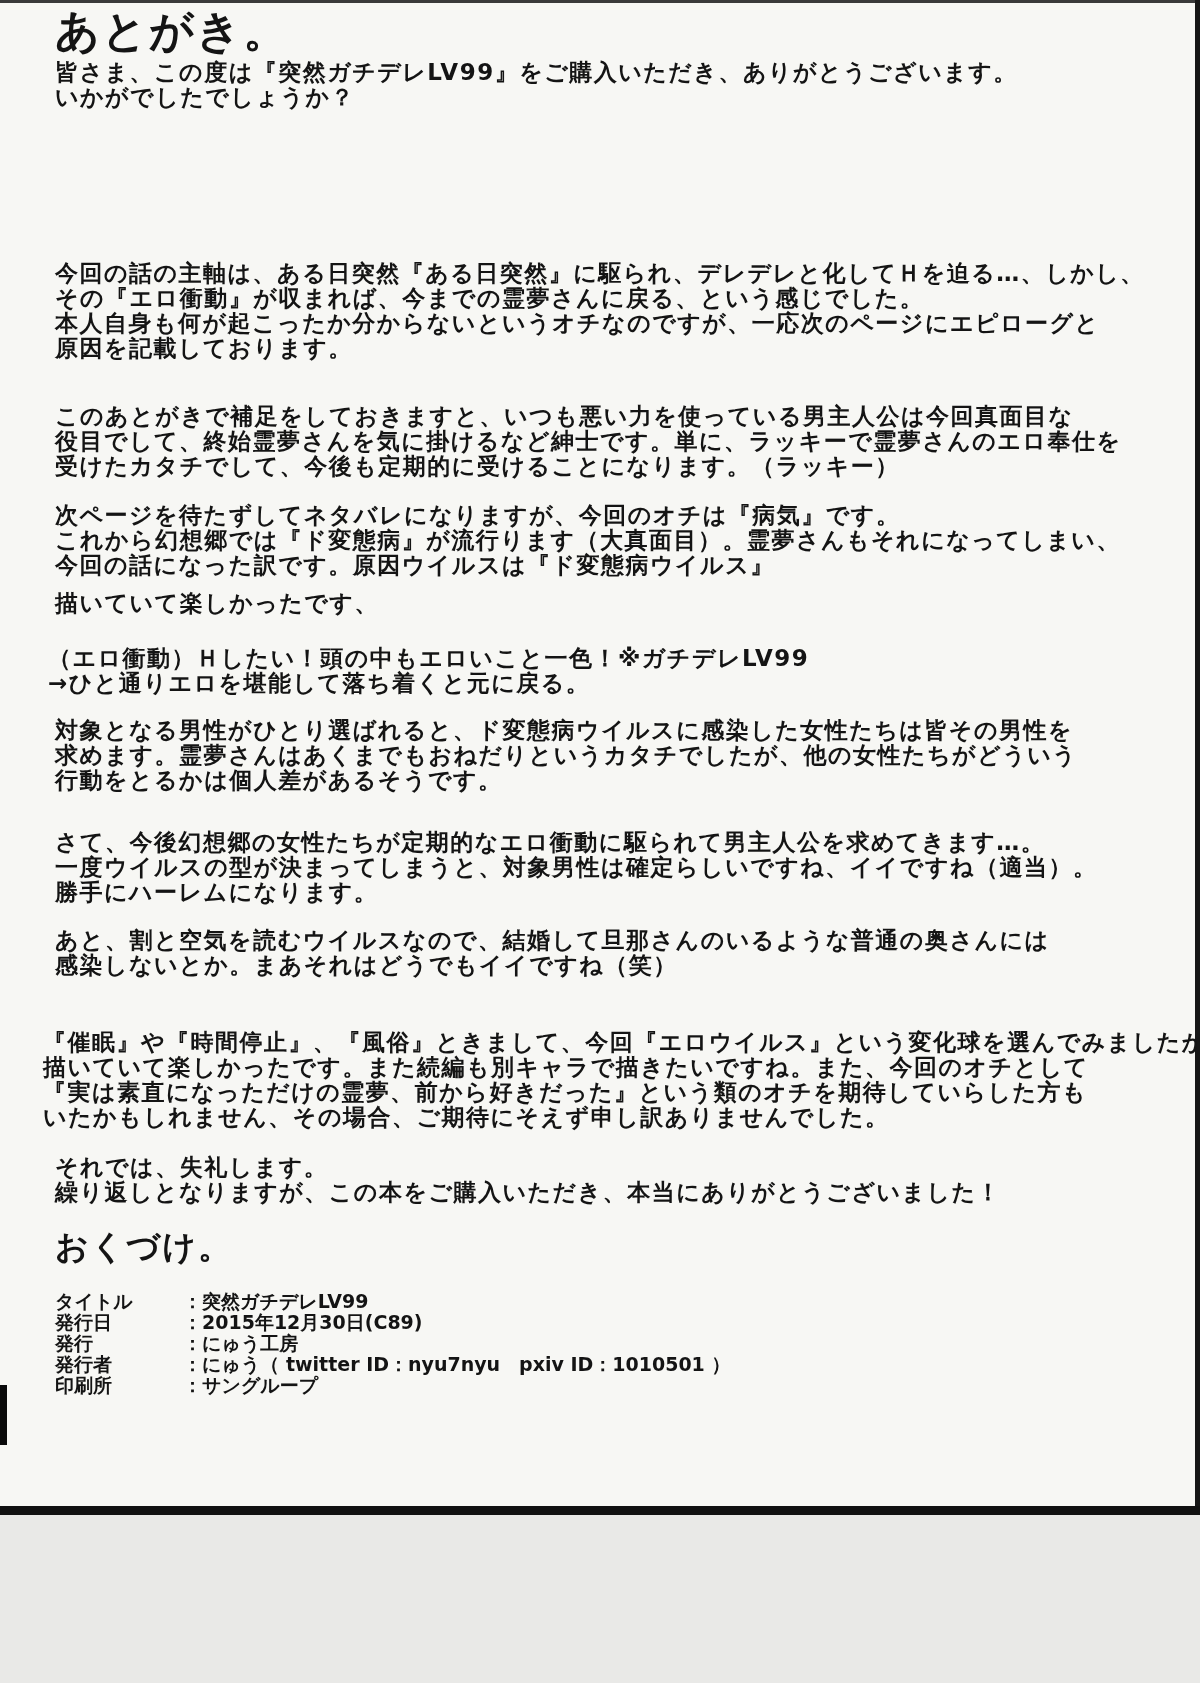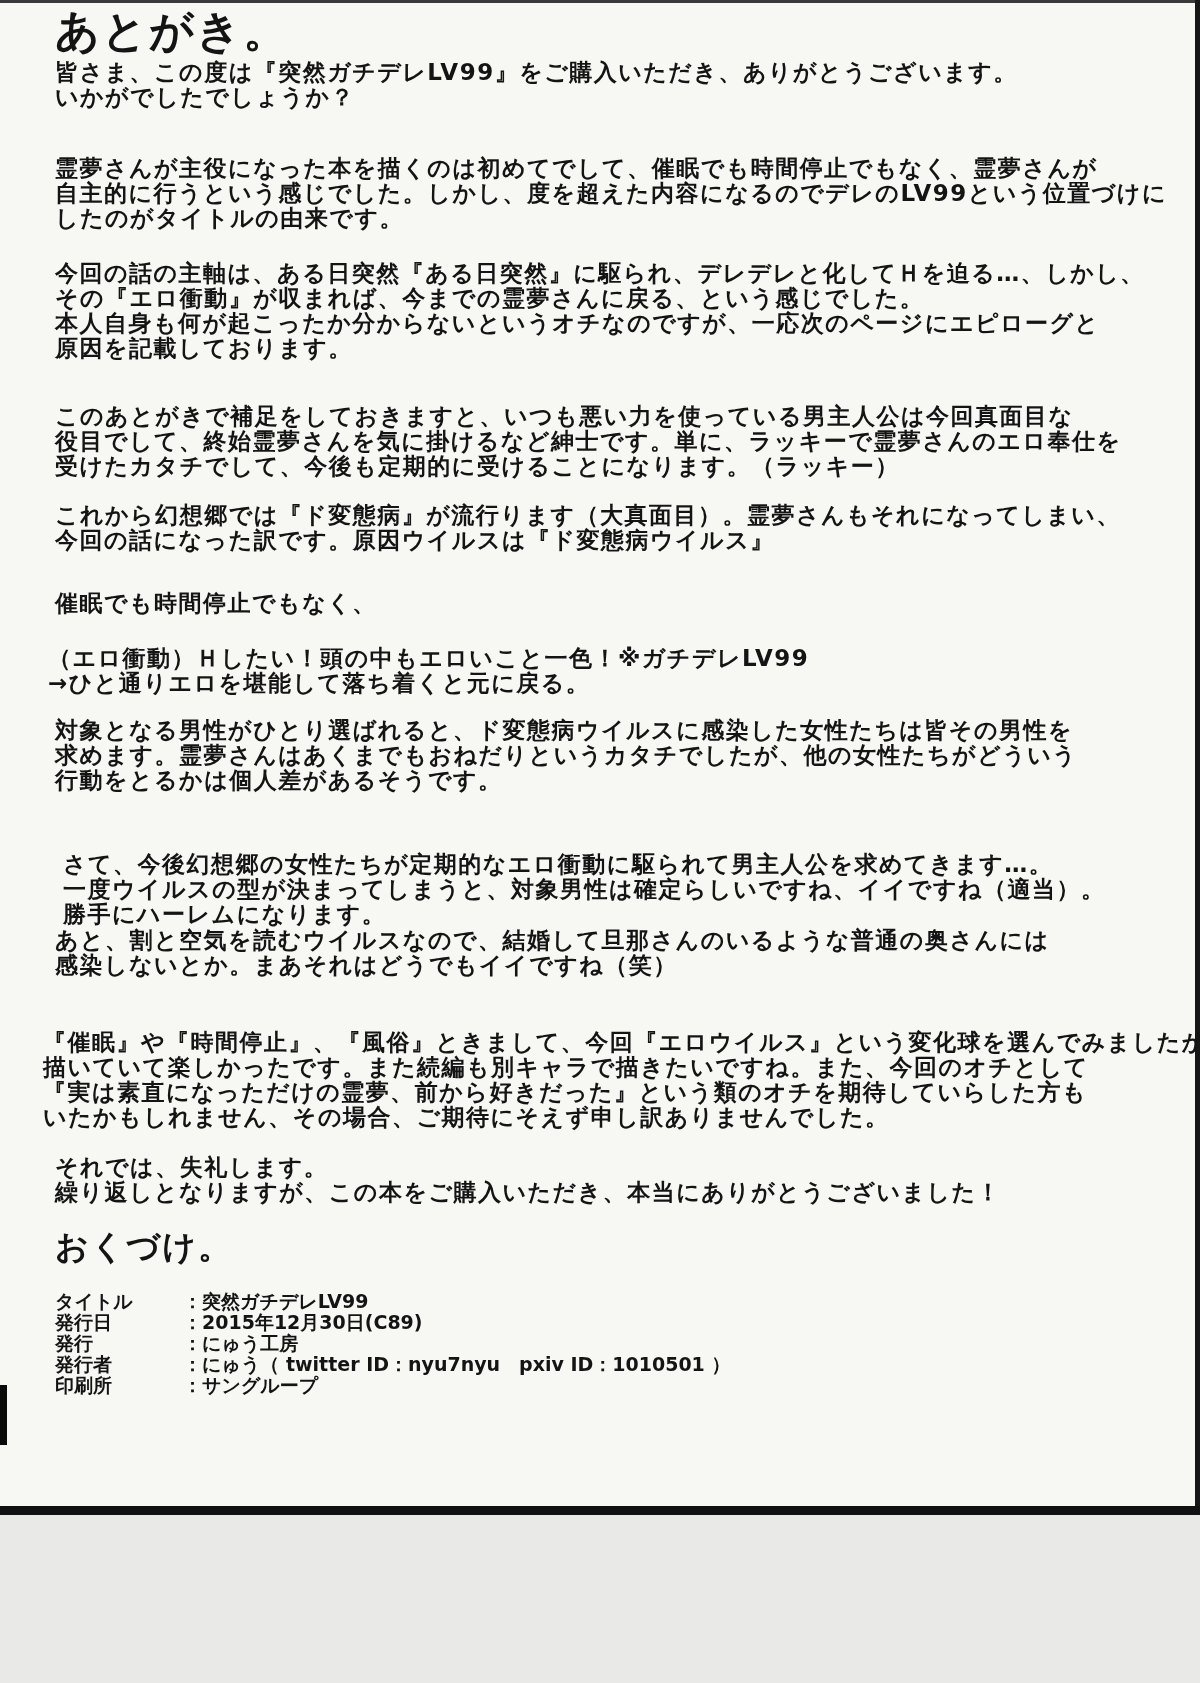--- a/index.html
+++ b/index.html
@@ -57,60 +57,56 @@
   <div class="edge-bottom"></div>
   <div class="blotch-left"></div>
 
   <div class="page-title">あとがき。</div>
 
   <div class="para" style="left:55px;top:60px;">
     <div class="line">皆さま、この度は『突然ガチデレLV99』をご購入いただき、ありがとうございます。</div>
     <div class="line">いかがでしたでしょうか？</div>
   </div>
 
-  <div class="para" style="left:55px;top:156px;">
-    <div class="line">霊夢さんが主役になった本を描くのは初めてでして、催眠でも時間停止でもなく、霊夢さんが</div>
-    <div class="line">自主的に行うという感じでした。しかし、度を超えた内容になるのでデレのLV99という位置づけに</div>
-    <div class="line">したのがタイトルの由来です。</div>
-  </div>
 
   <div class="para" style="left:55px;top:261px;">
     <div class="line">今回の話の主軸は、ある日突然『ある日突然』に駆られ、デレデレと化してＨを迫る…、しかし、</div>
     <div class="line">その『エロ衝動』が収まれば、今までの霊夢さんに戻る、という感じでした。</div>
     <div class="line">本人自身も何が起こったか分からないというオチなのですが、一応次のページにエピローグと</div>
     <div class="line">原因を記載しております。</div>
   </div>
 
   <div class="para" style="left:55px;top:376px;margin-top:28px;">
     <div class="line">このあとがきで補足をしておきますと、いつも悪い力を使っている男主人公は今回真面目な</div>
     <div class="line">役目でして、終始霊夢さんを気に掛けるなど紳士です。単に、ラッキーで霊夢さんのエロ奉仕を</div>
     <div class="line">受けたカタチでして、今後も定期的に受けることになります。（ラッキー）</div>
   </div>
 
   <div class="para" style="left:55px;top:503px;">
+    <div class="line">次ページを待たずしてネタバレになりますが、今回のオチは『病気』です。</div>
     <div class="line">これから幻想郷では『ド変態病』が流行ります（大真面目）。霊夢さんもそれになってしまい、</div>
     <div class="line">今回の話になった訳です。原因ウイルスは『ド変態病ウイルス』</div>
   </div>
 
   <div class="para" style="left:55px;top:591px;">
-    <div class="line">催眠でも時間停止でもなく、</div>
+    <div class="line">描いていて楽しかったです、</div>
   </div>
 
   <div class="para" style="left:48px;top:646px;">
     <div class="line">（エロ衝動）Ｈしたい！頭の中もエロいこと一色！※ガチデレLV99</div>
     <div class="line">→ひと通りエロを堪能して落ち着くと元に戻る。</div>
   </div>
 
   <div class="para" style="left:55px;top:718px;">
     <div class="line">対象となる男性がひとり選ばれると、ド変態病ウイルスに感染した女性たちは皆その男性を</div>
     <div class="line">求めます。霊夢さんはあくまでもおねだりというカタチでしたが、他の女性たちがどういう</div>
     <div class="line">行動をとるかは個人差があるそうです。</div>
   </div>
 
-  <div class="para" style="left:55px;top:852px;margin-left:8px;">
+  <div class="para" style="left:55px;top:830px;">
     <div class="line">さて、今後幻想郷の女性たちが定期的なエロ衝動に駆られて男主人公を求めてきます…。</div>
     <div class="line">一度ウイルスの型が決まってしまうと、対象男性は確定らしいですね、イイですね（適当）。</div>
     <div class="line">勝手にハーレムになります。</div>
   </div>
 
   <div class="para" style="left:55px;top:928px;">
     <div class="line">あと、割と空気を読むウイルスなので、結婚して旦那さんのいるような普通の奥さんには</div>
     <div class="line">感染しないとか。まあそれはどうでもイイですね（笑）</div>
   </div>
 

